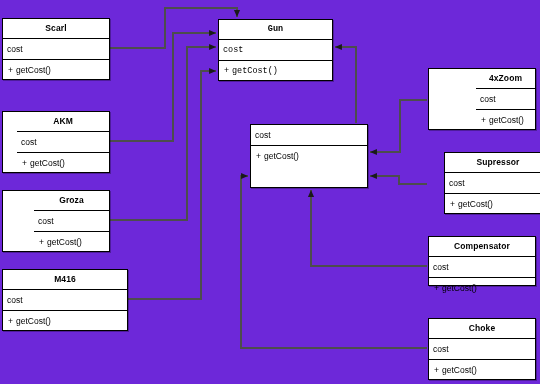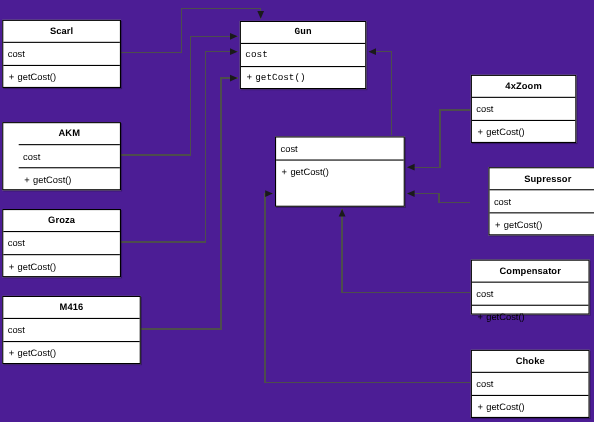--- a/index.html
+++ b/index.html
@@ -8,21 +8,21 @@
     padding: 0;
     background: #ffffff;
   }
   body {
     font-family: "Liberation Sans", sans-serif;
   }
   #canvas {
     position: relative;
     width: 540px;
     height: 384px;
-    background: #4c1d95;
+    background: #6d28d9;
     overflow: hidden;
   }
   #edges {
     position: absolute;
     left: 0;
     top: 0;
     width: 540px;
     height: 384px;
   }
   .uml-class {
@@ -109,40 +109,40 @@
       <div class="uml-class" style="left: 2px; top: 18px; width: 108px; height: 62px;">
         <div class="uml-name">Scarl</div>
         <div class="uml-attrs">cost</div>
         <div class="uml-ops"><span class="vis">+</span><span>getCost()</span></div>
       </div>
       <div class="uml-class" style="left: 2px; top: 111px; width: 108px; height: 62px; padding-left: 14px;">
         <div class="uml-name">AKM</div>
         <div class="uml-attrs">cost</div>
         <div class="uml-ops"><span class="vis">+</span><span>getCost()</span></div>
       </div>
-      <div class="uml-class" style="left: 2px; top: 190px; width: 108px; height: 62px;">
+      <div class="uml-class" style="left: 2px; top: 190px; width: 108px; height: 62px; padding-left: 31px;">
         <div class="uml-name">Groza</div>
         <div class="uml-attrs">cost</div>
         <div class="uml-ops"><span class="vis">+</span><span>getCost()</span></div>
       </div>
       <div class="uml-class" style="left: 2px; top: 269px; width: 126px; height: 62px;">
         <div class="uml-name">M416</div>
         <div class="uml-attrs">cost</div>
         <div class="uml-ops"><span class="vis">+</span><span>getCost()</span></div>
       </div>
       <div class="uml-class" style="left: 218px; top: 19px; width: 115px; height: 62px; font-family: Liberation Mono, monospace;">
         <div class="uml-name">Gun</div>
         <div class="uml-attrs">cost</div>
         <div class="uml-ops"><span class="vis">+</span><span>getCost()</span></div>
       </div>
       <div class="uml-class" style="left: 250px; top: 124px; width: 118px; height: 64px;">
         <div class="uml-attrs">cost</div>
         <div class="uml-ops"><span class="vis">+</span><span>getCost()</span></div>
       </div>
-      <div class="uml-class" style="left: 428px; top: 68px; width: 96px; height: 62px;">
+      <div class="uml-class" style="left: 428px; top: 68px; width: 108px; height: 62px; padding-left: 47px;">
         <div class="uml-name">4xZoom</div>
         <div class="uml-attrs">cost</div>
         <div class="uml-ops"><span class="vis">+</span><span>getCost()</span></div>
       </div>
       <div class="uml-class" style="left: 428px; top: 152px; width: 108px; height: 62px; margin-left: 16px;">
         <div class="uml-name">Supressor</div>
         <div class="uml-attrs">cost</div>
         <div class="uml-ops"><span class="vis">+</span><span>getCost()</span></div>
       </div>
       <div class="uml-class" style="left: 428px; top: 236px; width: 108px; height: 50px;">

